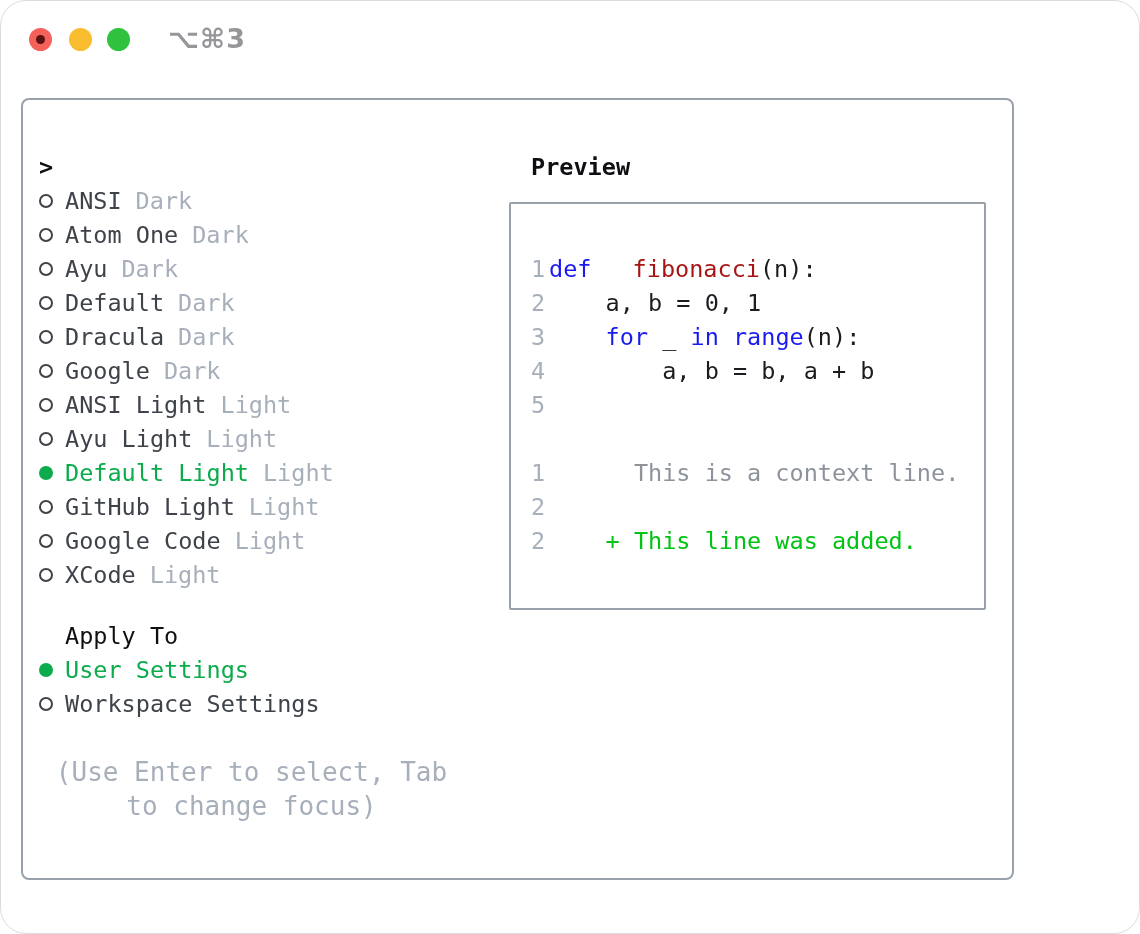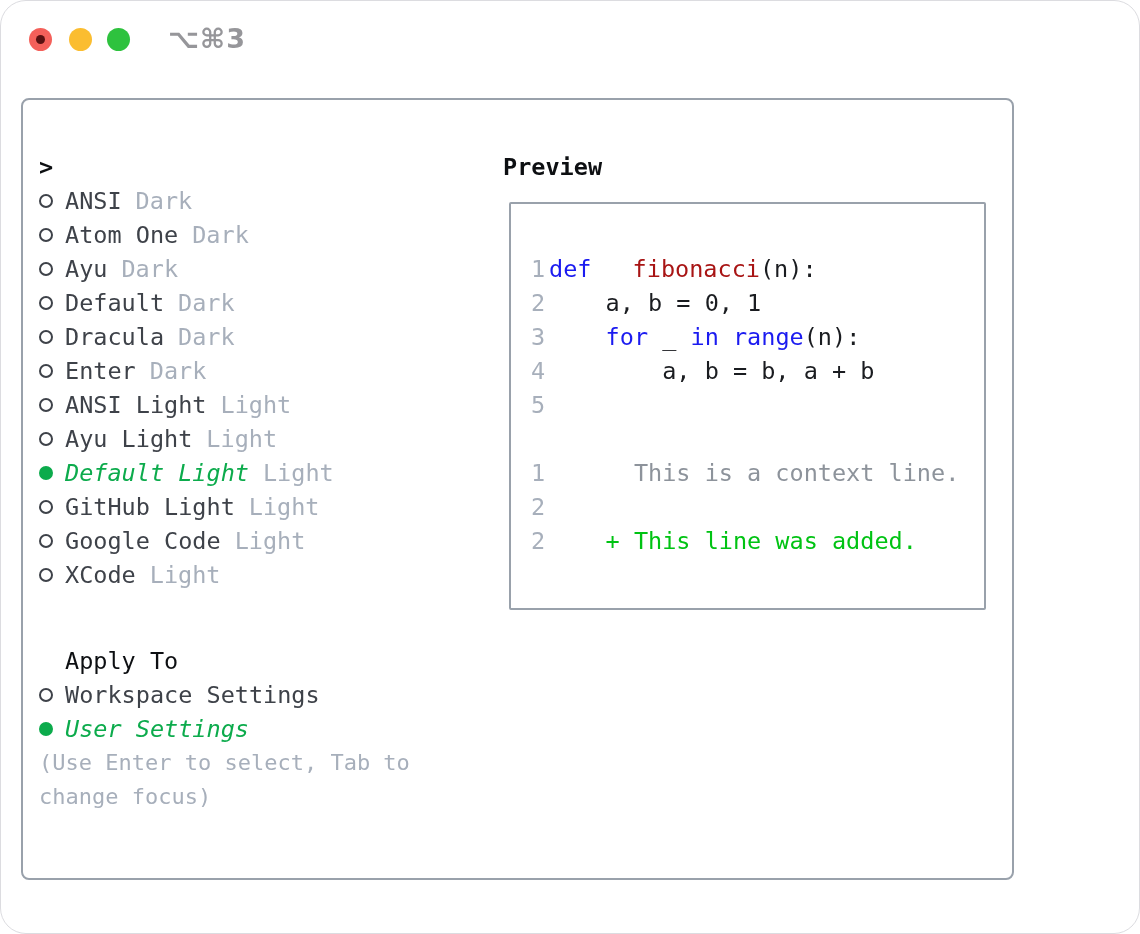--- a/index.html
+++ b/index.html
@@ -47,29 +47,30 @@
   .col-left{position:absolute;left:16px;top:50px;}
   .col-right{position:absolute;left:480px;top:50px;}
   .row{display:flex;align-items:center;height:34px;font-size:23.5px;color:var(--list-text);white-space:pre;}
   .marker{width:26px;flex:0 0 26px;display:flex;align-items:center;}
   .cursor-glyph{font-weight:bold;color:var(--heading-text);}
   .circle{width:14px;height:14px;border-radius:50%;border:2px solid var(--list-text);display:inline-block;}
   .circle.sel{background:var(--accent-green);border-color:var(--accent-green);}
   .hdr{font-weight:bold;color:var(--heading-text);}
   .apply-hdr{color:var(--heading-text);}
   .label{color:var(--list-text);}
-  .label.sel-label{color:var(--accent-green);font-style:italic;}
+  .label.sel-label{color:var(--accent-green);}
   .tag{color:var(--muted-gray);margin-left:14px;}
-  .gap{margin-top:52px;}
+  .gap{margin-top:27px;}
   .hint{
-    width:425px;font-size:22px;line-height:34px;
+    margin-top:34px;width:425px;font-size:26px;line-height:34px;
     color:var(--muted-gray);
+    text-align:center;
   }
   
-  .preview-title{height:34px;display:flex;align-items:center;font-size:23.5px;font-weight:bold;color:var(--heading-text);}
+  .preview-title{height:34px;display:flex;align-items:center;font-size:23.5px;font-weight:bold;color:var(--heading-text);margin-left:28px;}
   .preview-box{
     margin-left:6px;margin-top:18px;width:477px;height:408px;
     border:2px solid var(--panel-border);border-radius:2px;background:#fff;
     padding:48px 0 0 20px;overflow:hidden;
   }
   .codeline{display:flex;height:34px;align-items:center;font-size:23.5px;white-space:pre;}
   .num{width:14px;flex:0 0 14px;text-align:right;margin-right:4px;color:var(--muted-gray);}
   .content{white-space:pre;color:var(--code-text);}
   .tok-pl{color:var(--code-text);}
   .tok-kw{color:var(--keyword-blue);}
@@ -98,37 +99,37 @@
       <div class="row">
         <span class="marker"><span class="cursor-glyph">&gt;</span></span>
       </div>
 
       <div id="theme-list">
           <div class="row"><span class="marker"><span class="circle"></span></span><span class="label">ANSI</span><span class="tag">Dark</span></div>
           <div class="row"><span class="marker"><span class="circle"></span></span><span class="label">Atom One</span><span class="tag">Dark</span></div>
           <div class="row"><span class="marker"><span class="circle"></span></span><span class="label">Ayu</span><span class="tag">Dark</span></div>
           <div class="row"><span class="marker"><span class="circle"></span></span><span class="label">Default</span><span class="tag">Dark</span></div>
           <div class="row"><span class="marker"><span class="circle"></span></span><span class="label">Dracula</span><span class="tag">Dark</span></div>
-          <div class="row"><span class="marker"><span class="circle"></span></span><span class="label">Enter</span><span class="tag">Dark</span></div>
+          <div class="row"><span class="marker"><span class="circle"></span></span><span class="label">Google</span><span class="tag">Dark</span></div>
           <div class="row"><span class="marker"><span class="circle"></span></span><span class="label">ANSI Light</span><span class="tag">Light</span></div>
           <div class="row"><span class="marker"><span class="circle"></span></span><span class="label">Ayu Light</span><span class="tag">Light</span></div>
           <div class="row"><span class="marker"><span class="circle sel"></span></span><span class="label sel-label">Default Light</span><span class="tag">Light</span></div>
           <div class="row"><span class="marker"><span class="circle"></span></span><span class="label">GitHub Light</span><span class="tag">Light</span></div>
           <div class="row"><span class="marker"><span class="circle"></span></span><span class="label">Google Code</span><span class="tag">Light</span></div>
           <div class="row"><span class="marker"><span class="circle"></span></span><span class="label">XCode</span><span class="tag">Light</span></div>
         </div>
 
       <div class="row gap">
         <span class="marker"></span>
         <span class="apply-hdr">Apply To</span>
       </div>
 
       <div id="apply-list">
+          <div class="row"><span class="marker"><span class="circle sel"></span></span><span class="label sel-label">User Settings</span></div>
           <div class="row"><span class="marker"><span class="circle"></span></span><span class="label">Workspace Settings</span></div>
-          <div class="row"><span class="marker"><span class="circle sel"></span></span><span class="label sel-label">User Settings</span></div>
         </div>
 
       <div class="hint">(Use Enter to select, Tab to change focus)</div>
     </div>
 
     <div class="col-right">
       <div class="preview-title">Preview</div>
       <div class="preview-box" id="preview-box">
           <div class="codeline"><span class="num">1</span><span class="content"><span class="tok-kw">def</span><span class="tok-pl"> </span><span class="tok-fn">fibonacci</span><span class="tok-pl">(n):</span></span></div>
           <div class="codeline"><span class="num">2</span><span class="content"><span class="tok-pl">    a, b = 0, 1</span></span></div>

